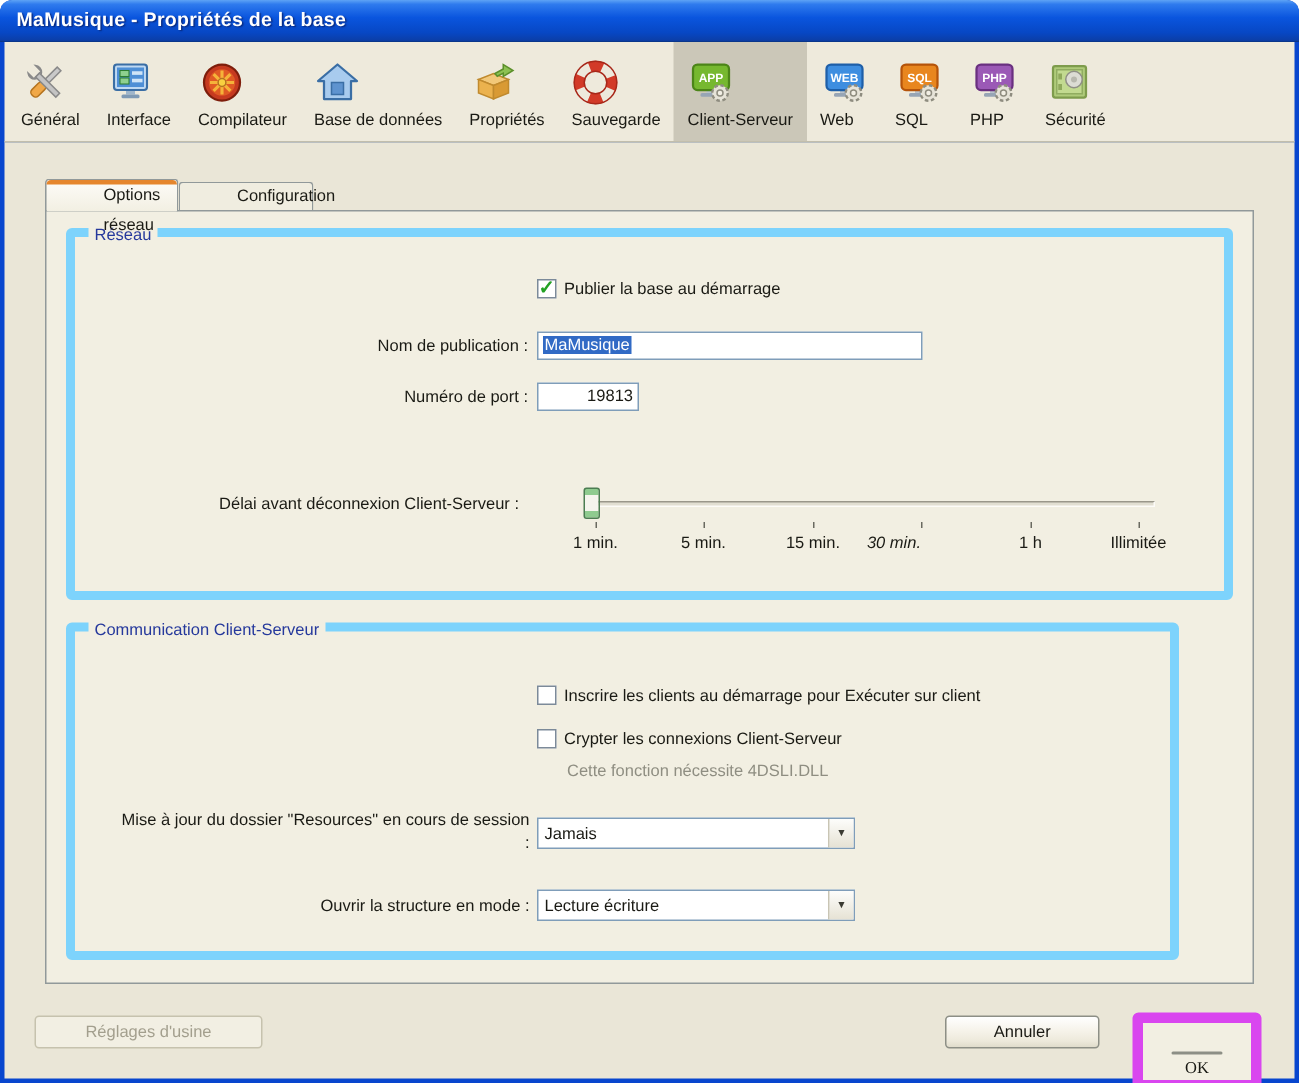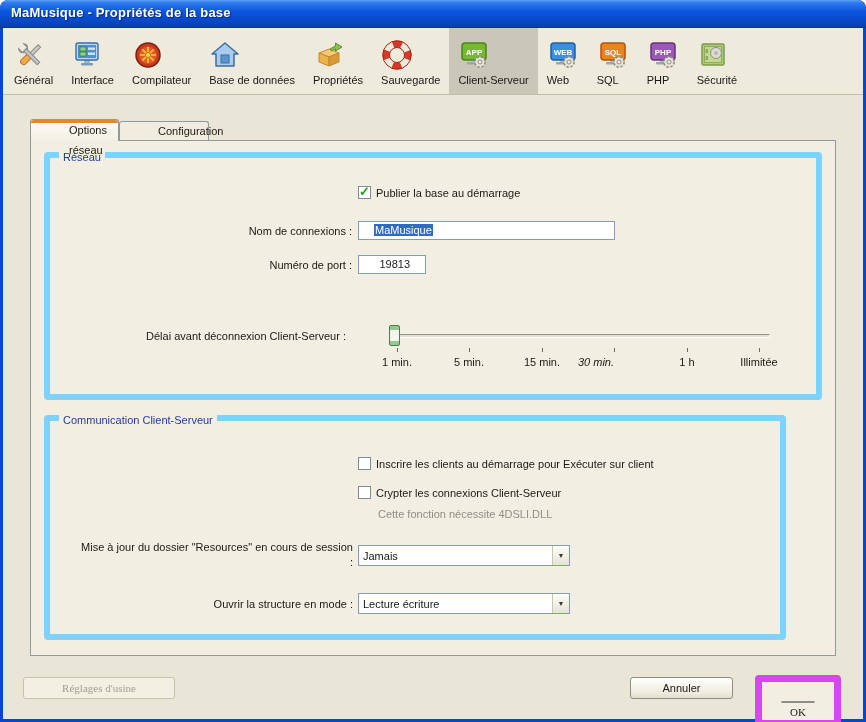--- a/index.html
+++ b/index.html
@@ -58,21 +58,21 @@
   }
   .abs { position: absolute; z-index: 4; }
   .flabel { text-align: right; }
   .cb {
     width: 13px; height: 13px; background: #fff; border: 1px solid #7C8A99;
     text-align: center; cursor: default;
   }
   .cb .check { display:block; color: #23A123; font-size: 13px; font-weight: bold; line-height: 10px; margin-top: 0px; }
   .tfield {
     background: #fff; border: 1px solid #7F9DB9; height: 19px; line-height: 17px;
-    padding: 0 15px; overflow: hidden; white-space: nowrap;
+    padding: 0 3px; overflow: hidden; white-space: nowrap;
   }
   .sel-text { background: #316AC5; color: #fff; padding: 0 1px; }
   .num { text-align: right; }
   .slider-track {
     height: 4px; background: #E2DFD2;
     border-top: 1px solid #9A978A; border-left: 1px solid #9A978A;
     border-bottom: 1px solid #FDFCF8; border-right: 1px solid #FDFCF8;
   }
   .slider-thumb {
     width: 11px; height: 21px; border: 1px solid #4C7D52; border-radius: 2px;
@@ -264,21 +264,21 @@
 
   <div class="group group-reseau">
     <span class="group-label">Réseau</span>
   </div>
 
   <div class="abs cb" style="left:358px;top:186px;">
     <span class="check">✓</span>
   </div>
   <div class="abs" style="left:376px;top:187px;">Publier la base au démarrage</div>
 
-  <div class="abs flabel" style="left:100px;top:225px;width:252px;">Nom de connexions :</div>
+  <div class="abs flabel" style="left:100px;top:225px;width:252px;">Nom de publication :</div>
   <div class="abs tfield" style="left:358px;top:221px;width:257px;">
     <span class="sel-text">MaMusique</span>
   </div>
 
   <div class="abs flabel" style="left:100px;top:259px;width:252px;text-align:right;">Numéro de port :</div>
   <div class="abs tfield num" style="left:358px;top:255px;width:68px;">19813</div>
 
   <div class="abs flabel" style="left:60px;top:330px;width:286px;">Délai avant déconnexion Client-Serveur :</div>
   <div class="abs slider-track" style="left:390px;top:334px;width:380px;"></div>
   <div class="abs slider-thumb" style="left:389px;top:325px;"></div>
@@ -313,19 +313,19 @@
     <span class="combo-text">Jamais</span>
     <span class="combo-btn">▼</span>
   </div>
 
   <div class="abs flabel" style="left:100px;top:598px;width:253px;">Ouvrir la structure en mode :</div>
   <div class="abs combo" style="left:358px;top:593px;width:212px;">
     <span class="combo-text">Lecture écriture</span>
     <span class="combo-btn">▼</span>
   </div>
 
-  <div class="abs btn btn-disabled" style="left:23px;top:677px;width:152px;font-family:Liberation Serif, serif;">Réglages d'usine</div>
+  <div class="abs btn btn-disabled" style="left:23px;top:677px;width:152px;">Réglages d'usine</div>
   <div class="abs btn" style="left:630px;top:677px;width:103px;">Annuler</div>
   <div class="abs default-ring" style="left:755px;top:675px;width:86px;height:26px;">
     <div class="btn">OK</div>
   </div>
 
 </div>
 
 </body></html>

